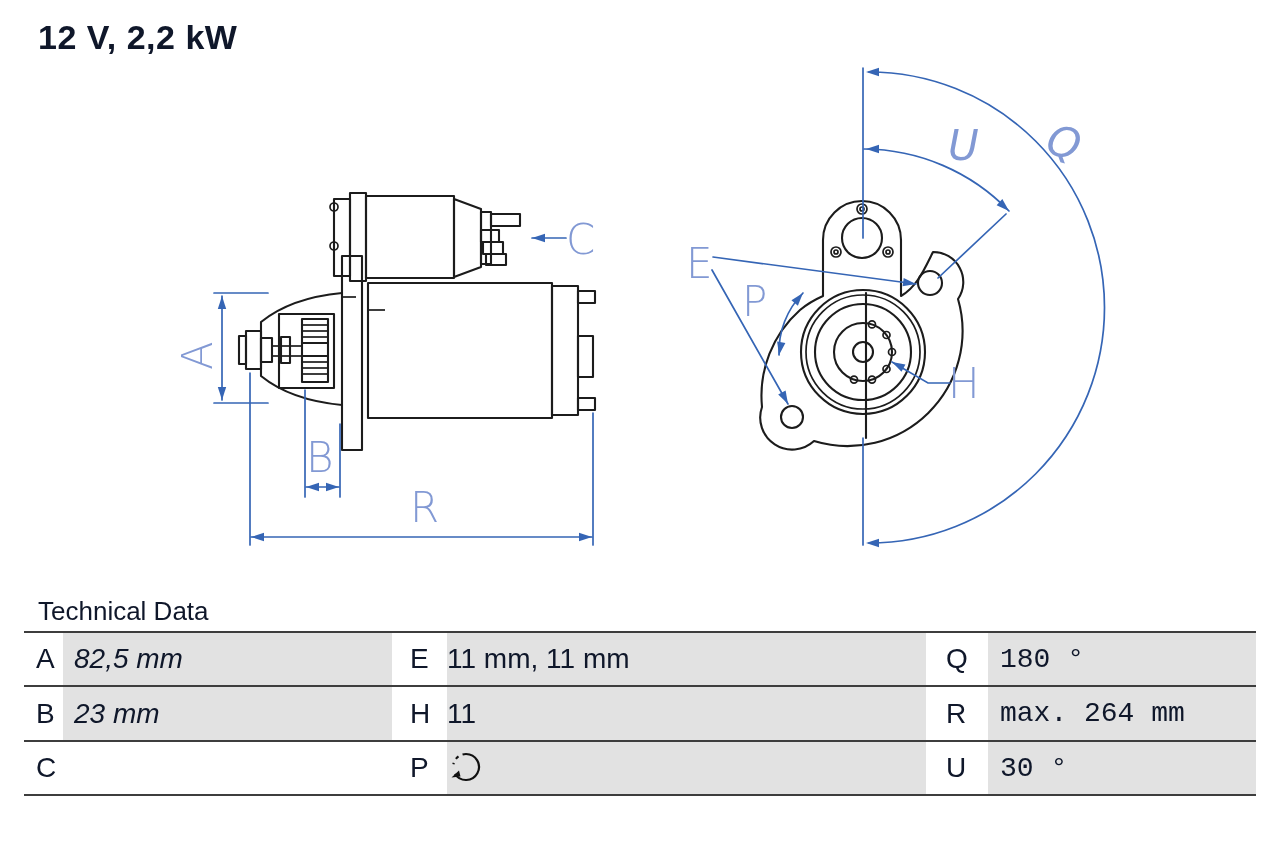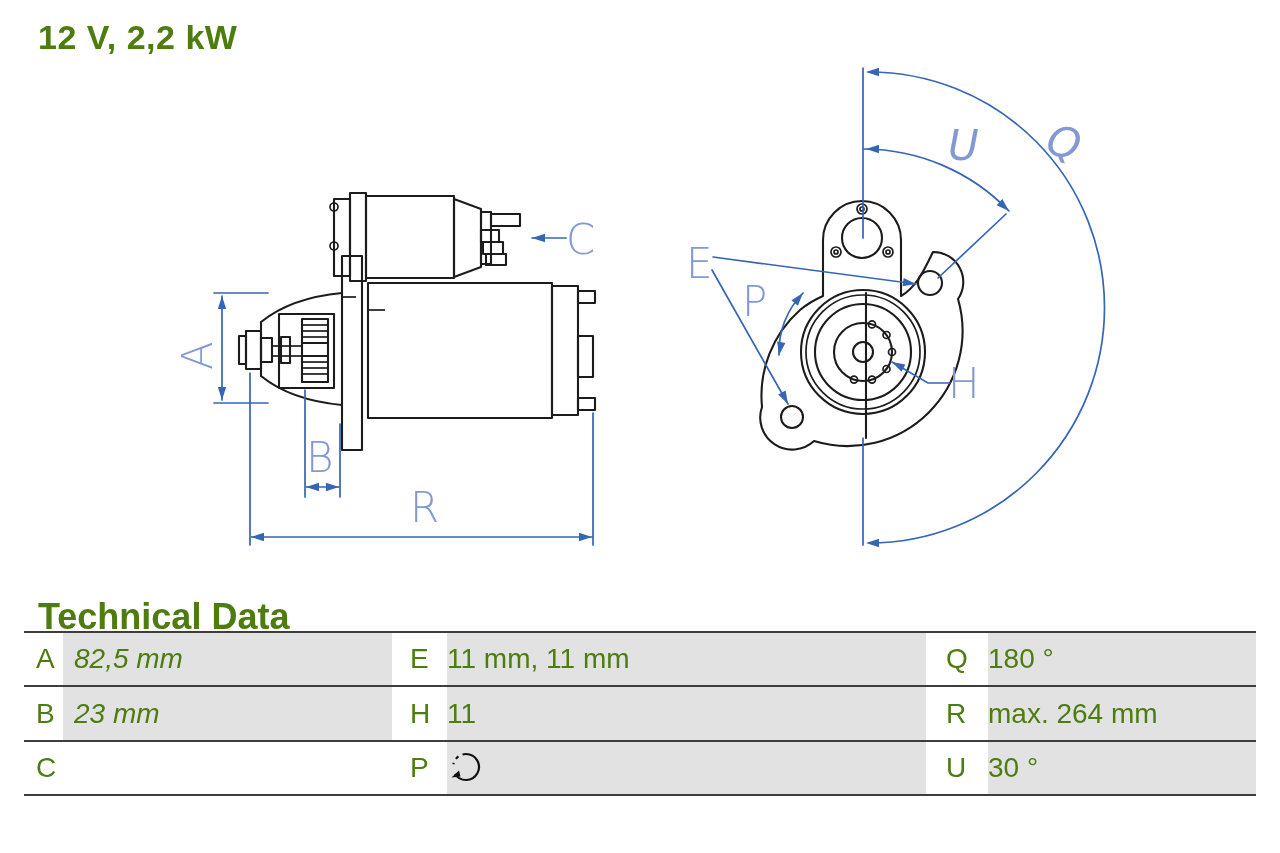--- a/index.html
+++ b/index.html
@@ -1,36 +1,36 @@
 <!DOCTYPE html>
 <html><head>
 <meta charset="utf-8">
 <style>
   html,body{margin:0;padding:0;background:#ffffff;}
   #canvas{position:relative;width:1280px;height:853px;background:#ffffff;overflow:hidden;
-          font-family:"Liberation Sans", sans-serif;color:#4d7c0f;}
+          font-family:"Liberation Sans", sans-serif;color:#0f172a;}
   .page-title{position:absolute;left:38px;top:18px;font-size:34px;font-weight:700;letter-spacing:0.5px;}
-  .section-heading{position:absolute;left:38px;top:596px;font-size:36px;font-weight:700;}
+  .section-heading{position:absolute;left:38px;top:596px;font-size:26px;font-weight:400;}
   #diagram-svg{position:absolute;left:0;top:0;}
   .blk{stroke:#1c1c1c;stroke-width:2.1;fill:none;stroke-linejoin:round;stroke-linecap:round;}
   .blk-thin{stroke:#1c1c1c;stroke-width:1.7;fill:none;}
   .dim{stroke:#3565b5;stroke-width:1.7;fill:none;stroke-linecap:round;}
   .dimfill{fill:#3565b5;stroke:none;}
   .dimlabel{fill:#8299d4;font-family:"DejaVu Sans", sans-serif;font-weight:200;font-size:42px;}
   .dimlabel-i{font-style:italic;}
   
   .tline{position:absolute;left:24px;width:1232px;height:2px;background:#3d3d3d;}
   .trow{position:absolute;left:24px;width:1232px;}
   .tcell{position:absolute;top:0;height:100%;display:flex;align-items:center;font-size:28px;}
   .cl1{left:0;width:39px;padding-left:12px;box-sizing:border-box;}
   .cv1{left:39px;width:329px;background:#e2e2e2;padding-left:11px;box-sizing:border-box;font-style:italic;}
   .cl2{left:368px;width:55px;padding-left:18px;box-sizing:border-box;}
   .cv2{left:423px;width:479px;background:#e2e2e2;box-sizing:border-box;}
   .cl3{left:902px;width:62px;padding-left:20px;box-sizing:border-box;}
-  .cv3{left:964px;width:268px;background:#e2e2e2;padding-left:0;box-sizing:border-box;}
+  .cv3{left:964px;width:268px;background:#e2e2e2;padding-left:12px;box-sizing:border-box;font-family:Liberation Mono, monospace;}
   .rot-icon{display:inline-block;}
 </style>
 </head>
 <body>
 
 <div id="canvas">
 
   <div class="page-title">12 V, 2,2 kW</div>
 
   <svg id="diagram-svg" width="1280" height="580" viewBox="0 0 1280 580">

